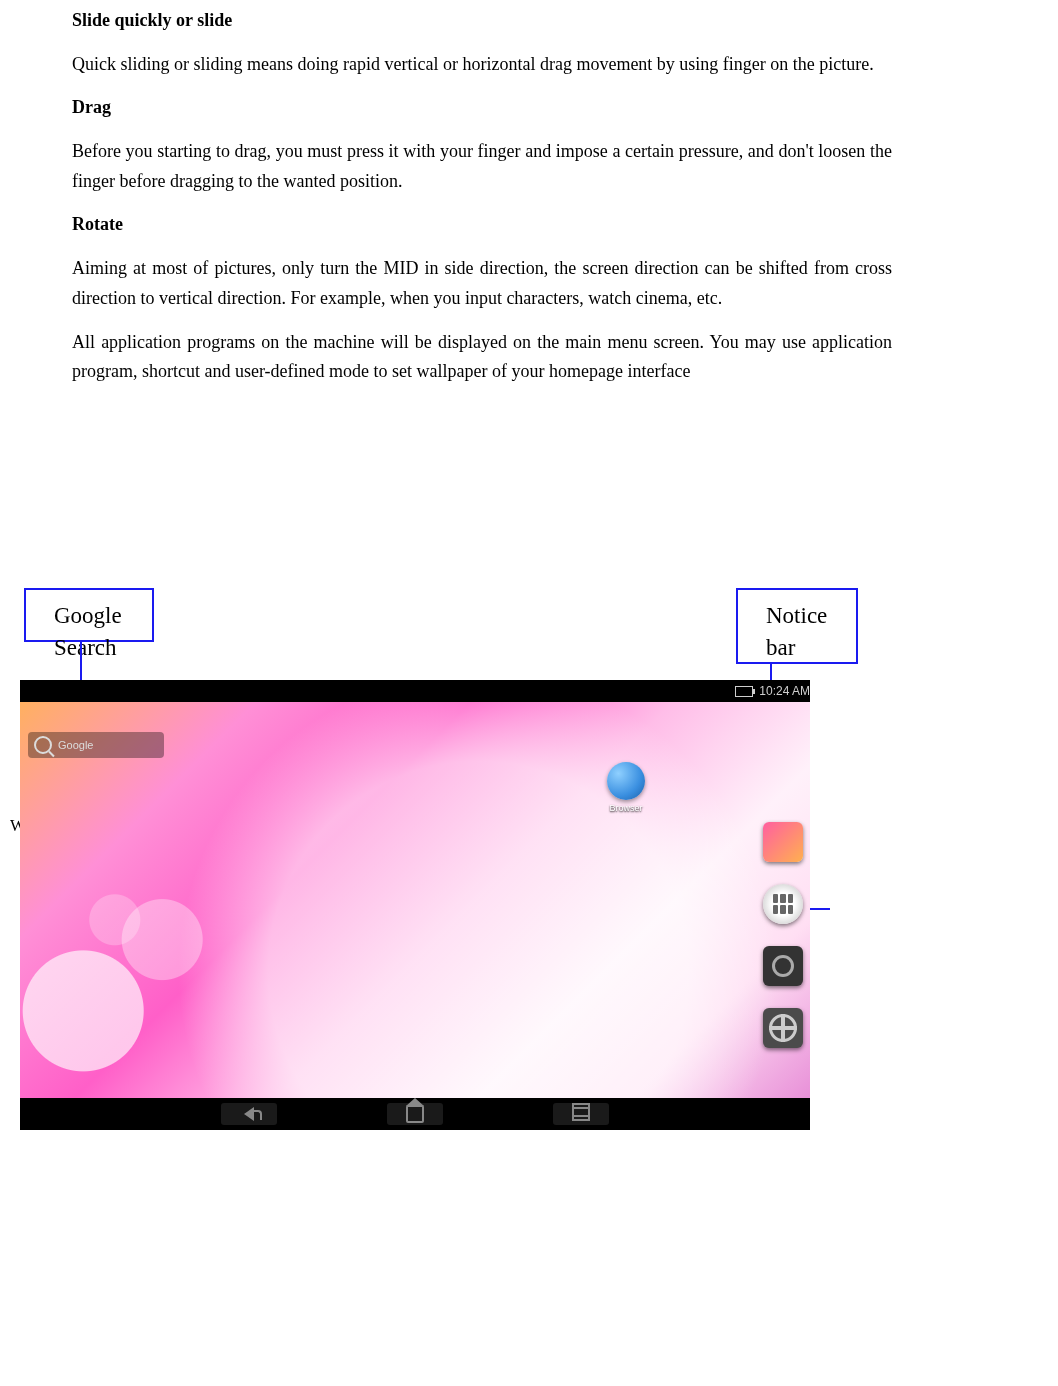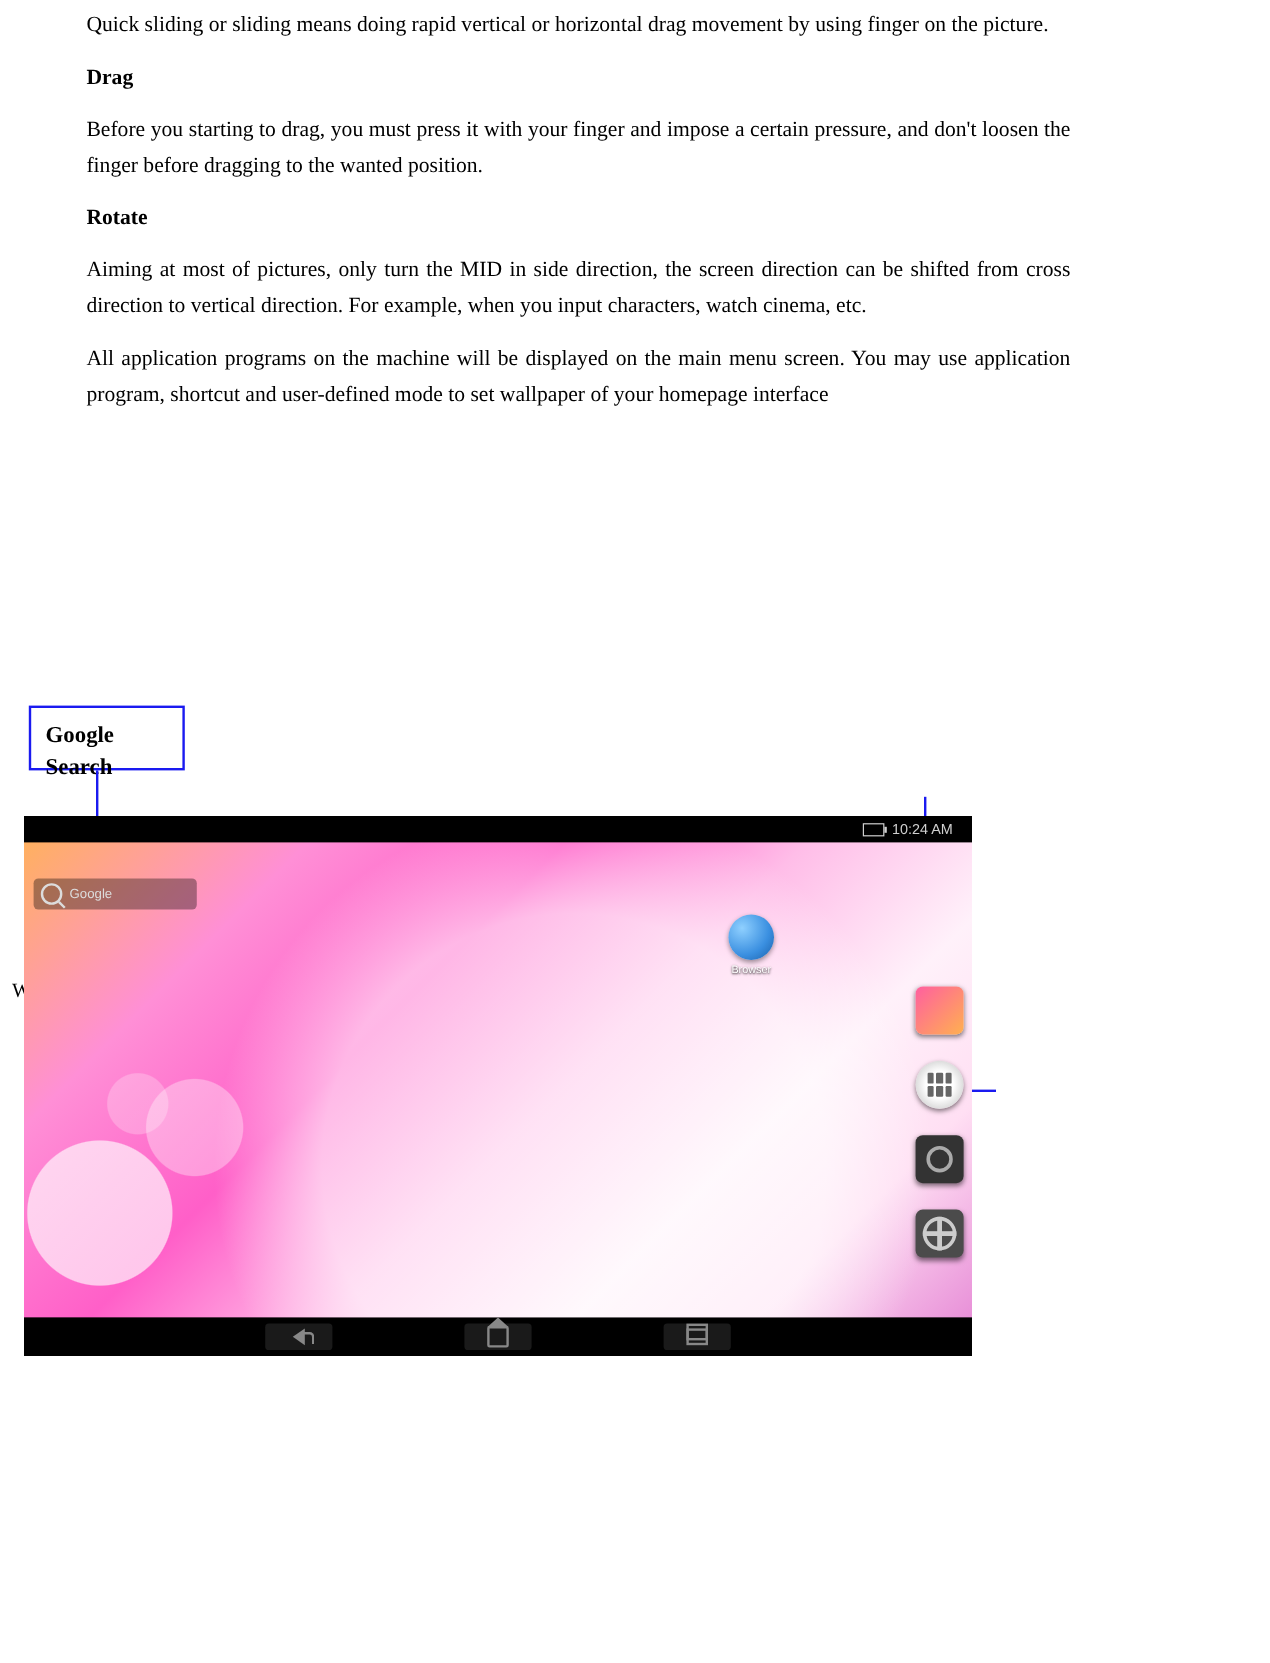--- a/index.html
+++ b/index.html
@@ -30,25 +30,24 @@
   .justify { text-align: justify; }
   h2.section {
     font-weight: normal;
     font-size: 30px;
     margin: 40px 0 30px -12px;
   }
   .callout-box {
     position: absolute;
     border: 2.5px solid #1a1af0;
     background: #fff;
-    font-size: 19px;
-    padding: 10px 12px;
+    font-size: 23px;
+    padding: 10px 28px;
     line-height: 1.4;
     box-sizing: border-box;
-    font-weight: bold;
   }
   .callout-simple {
     position: absolute;
     background: #fff;
     font-size: 17px;
     padding: 8px 10px;
     line-height: 1.4;
   }
   .leader {
     position: absolute;
@@ -71,21 +70,21 @@
     position: absolute;
     top: 0; left: 0; right: 0;
     height: 22px;
     background: #000;
     color: #cfcfcf;
     font-family: sans-serif;
     font-size: 12px;
     display: flex;
     justify-content: flex-end;
     align-items: center;
-    padding-right: 16px;
+    padding-right: 0;
     gap: 6px;
   }
   .batt {
     display:inline-block; width:16px; height:9px; border:1px solid #cfcfcf; position:relative;
   }
   .batt:after{content:"";position:absolute;right:-3px;top:2px;width:2px;height:5px;background:#cfcfcf;}
   .wallpaper {
     position: absolute;
     top: 22px; left: 0; right: 0; bottom: 32px;
     background:
@@ -142,34 +141,38 @@
   .nav-home:before{content:"";position:absolute;top:-9px;left:-2px;width:0;height:0;border-left:9px solid transparent;border-right:9px solid transparent;border-bottom:8px solid #888;}
   .nav-recent{width:14px;height:10px;border:2px solid #888;position:relative;}
   .nav-recent:before{content:"";position:absolute;top:-6px;left:-2px;width:14px;height:10px;border:2px solid #888;}
 </style>
 </head>
 <body>
 
 <div class="page">
 
   <div class="content">
+    <p class="para bold">Slide quickly or slide</p>
     <p class="para justify">Quick sliding or sliding means doing rapid vertical or horizontal drag movement by using finger on the picture.</p>
 
     <p class="para bold">Drag</p>
     <p class="para justify">Before you starting to drag, you must press it with your finger and impose a certain pressure, and don't loosen the finger before dragging to the wanted position.</p>
 
     <p class="para bold">Rotate</p>
     <p class="para justify">Aiming at most of pictures, only turn the MID in side direction, the screen direction can be shifted from cross direction to vertical direction. For example, when you input characters, watch cinema, etc.</p>
 
 
     <p class="para justify">All application programs on the machine will be displayed on the main menu screen. You may use application program, shortcut and user-defined mode to set wallpaper of your homepage interface</p>
   </div>
 
   <div class="callout-box" style="left:24px; top:588px; width:130px; height:54px;">
     <span>Google Search</span>
+  </div>
+  <div class="callout-box" style="left:736px; top:588px; width:122px; height:76px;">
+    <span>Notice bar</span>
   </div>
   <div class="callout-simple" style="left:0px; top:806px;">
     <span>Wallpaper</span>
   </div>
 
   <div class="leader leader-v" style="left:80px; top:642px; height:72px;"></div>
   <div class="leader leader-v" style="left:770px; top:664px; height:24px;"></div>
   <div class="leader leader-h" style="left:88px; top:848px; width:142px;"></div>
   <div class="leader leader-h" style="left:790px; top:908px; width:40px;"></div>
 

